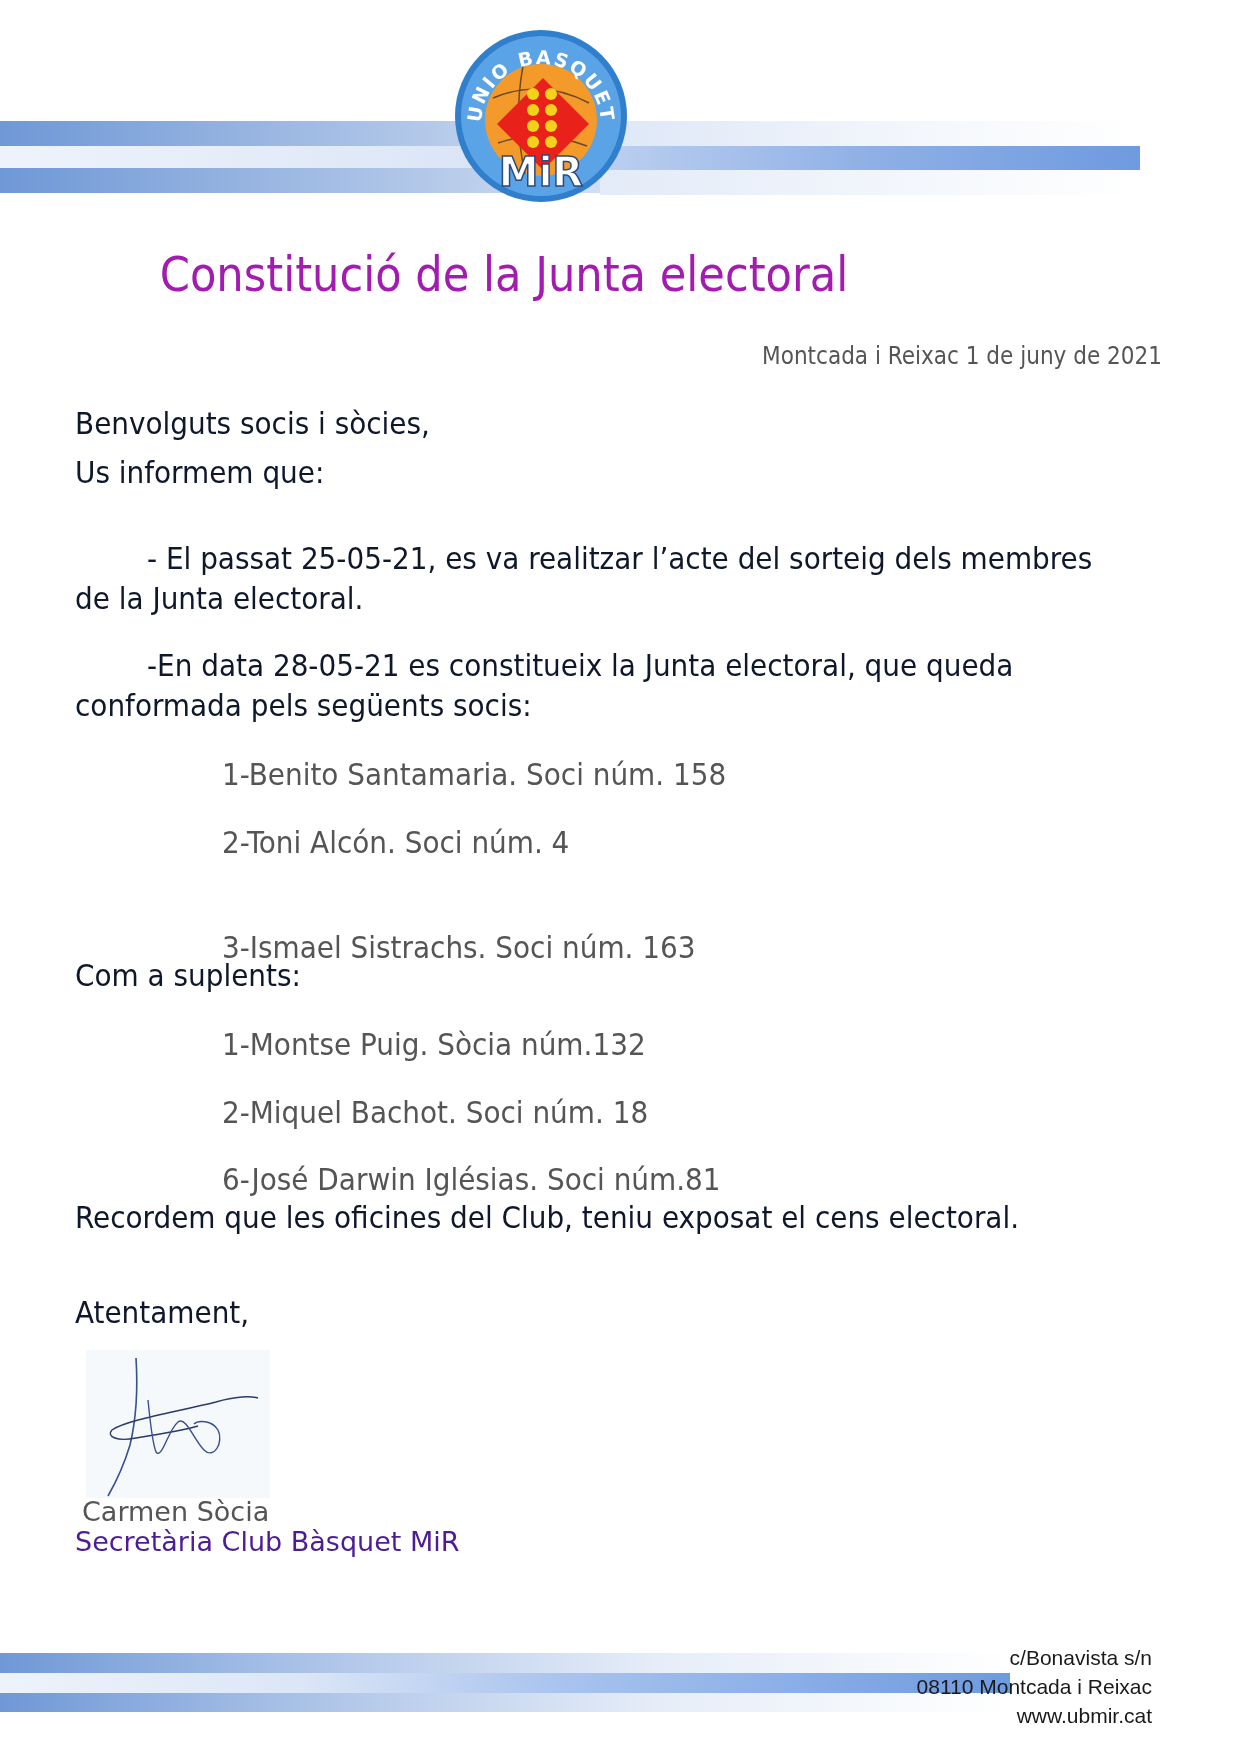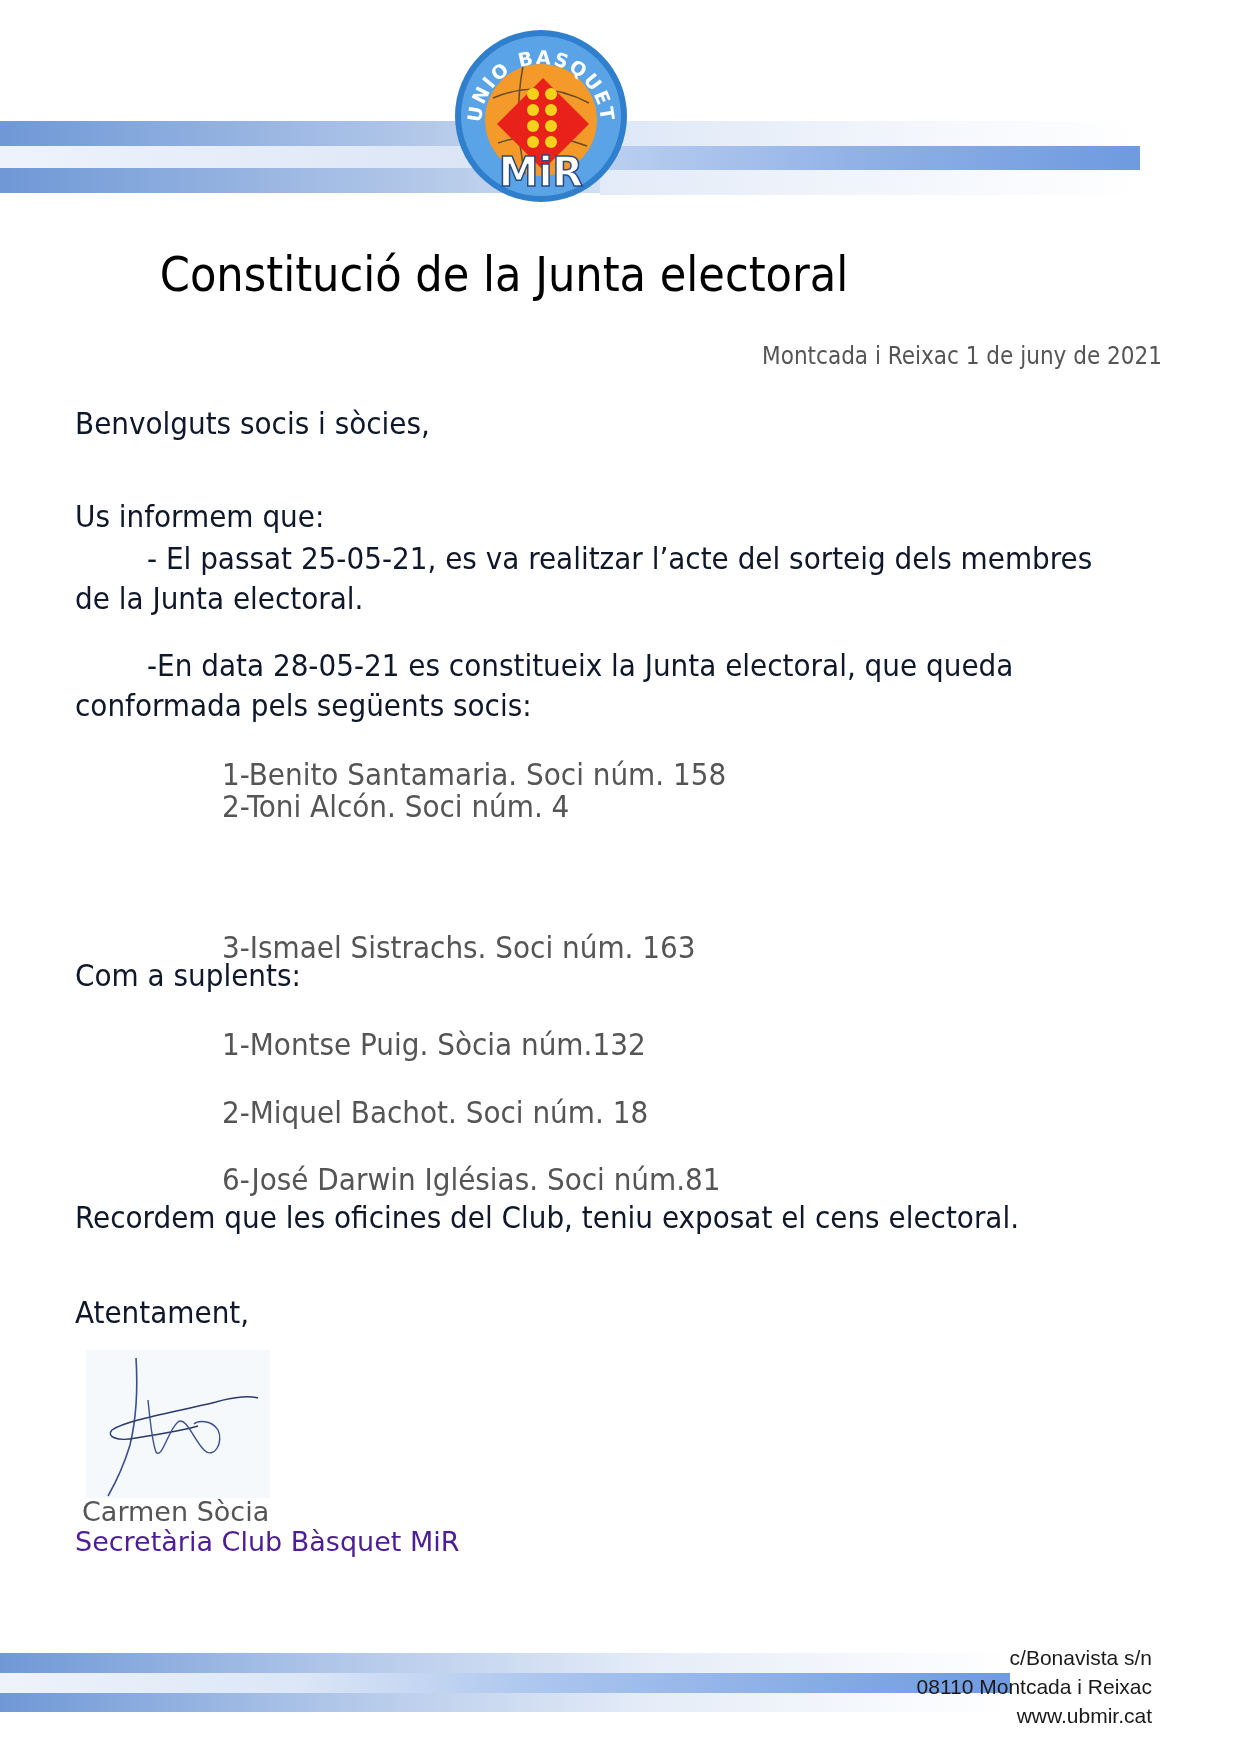--- a/index.html
+++ b/index.html
@@ -21,21 +21,21 @@
     
     .fb1 { left:0; top:1653px; width:1010px; height:20px; background:linear-gradient(90deg,#6f98d6 0%,#b4c9ea 35%,#e6edf8 65%,#ffffff 100%); }
     .fb2 { left:0; top:1673px; width:1010px; height:20px; background:linear-gradient(90deg,#eef3fb 0%,#dbe6f6 30%,#a9c4ee 55%,#6e9adf 100%); }
     .fb3 { left:0; top:1693px; width:1010px; height:19px; background:linear-gradient(90deg,#6f98d6 0%,#b4c9ea 35%,#e6edf8 65%,#ffffff 100%); }
 
     
     .logo { position:absolute; left:453px; top:28px; width:176px; height:176px; }
 
     .title {
       position:absolute; left:0; width:1008px; top:246px; text-align:center;
-      font-size:48px; color:#000000; letter-spacing:0px;
+      font-size:48px; color:#a21caf; letter-spacing:0px;
     }
     .date {
       position:absolute; right:78px; top:342px;
       font-size:24px; color:#555555;
     }
     .p { position:absolute; left:75px; font-size:31px; line-height:40px; color:#0f172a; white-space:nowrap; }
     .indent1 { text-indent:72px; }
     .member { position:absolute; left:222px; font-size:31px; color:#555555; white-space:nowrap; }
 
     .sigbox {
@@ -86,30 +86,30 @@
     <text font-family="DejaVu Sans, sans-serif" font-weight="bold" font-size="19" fill="#ffffff" letter-spacing="2">
       <textPath href="#ringpath" startOffset="50%" text-anchor="middle">UNIO BASQUET</textPath>
     </text>
   </svg>
 </div>
 
 <div class="title">Constitució de la Junta electoral</div>
 <div class="date">Montcada i Reixac 1 de juny de 2021</div>
 
 <div class="p" style="top:403px;">Benvolguts socis i sòcies,</div>
-<div class="p" style="top:496px;text-align:center;">Us informem que:</div>
+<div class="p" style="top:452px;text-align:center;">Us informem que:</div>
 
 <div class="p indent1" style="top:538px;">- El passat 25-05-21, es va realitzar l’acte del sorteig dels membres</div>
 <div class="p" style="top:578px;">de la Junta electoral.</div>
 
 <div class="p indent1" style="top:645px;">-En data 28-05-21 es constitueix la Junta electoral, que queda</div>
 <div class="p" style="top:685px;">conformada pels següents socis:</div>
 
 <div class="member" style="top:756px;">1-Benito Santamaria. Soci núm. 158</div>
-<div class="member" style="top:788px;">2-Toni Alcón. Soci núm. 4</div>
+<div class="member" style="top:824px;">2-Toni Alcón. Soci núm. 4</div>
 <div class="member" style="top:929px;">3-Ismael Sistrachs. Soci núm. 163</div>
 
 <div class="p" style="top:955px;">Com a suplents:</div>
 
 <div class="member" style="top:1026px;">1-Montse Puig. Sòcia núm.132</div>
 <div class="member" style="top:1094px;">2-Miquel Bachot. Soci núm. 18</div>
 <div class="member" style="top:1161px;">6-José Darwin Iglésias. Soci núm.81</div>
 
 <div class="p" style="top:1197px;">Recordem que les oficines del Club, teniu exposat  el cens electoral.</div>
 <div class="p" style="top:1292px;">Atentament,</div>

